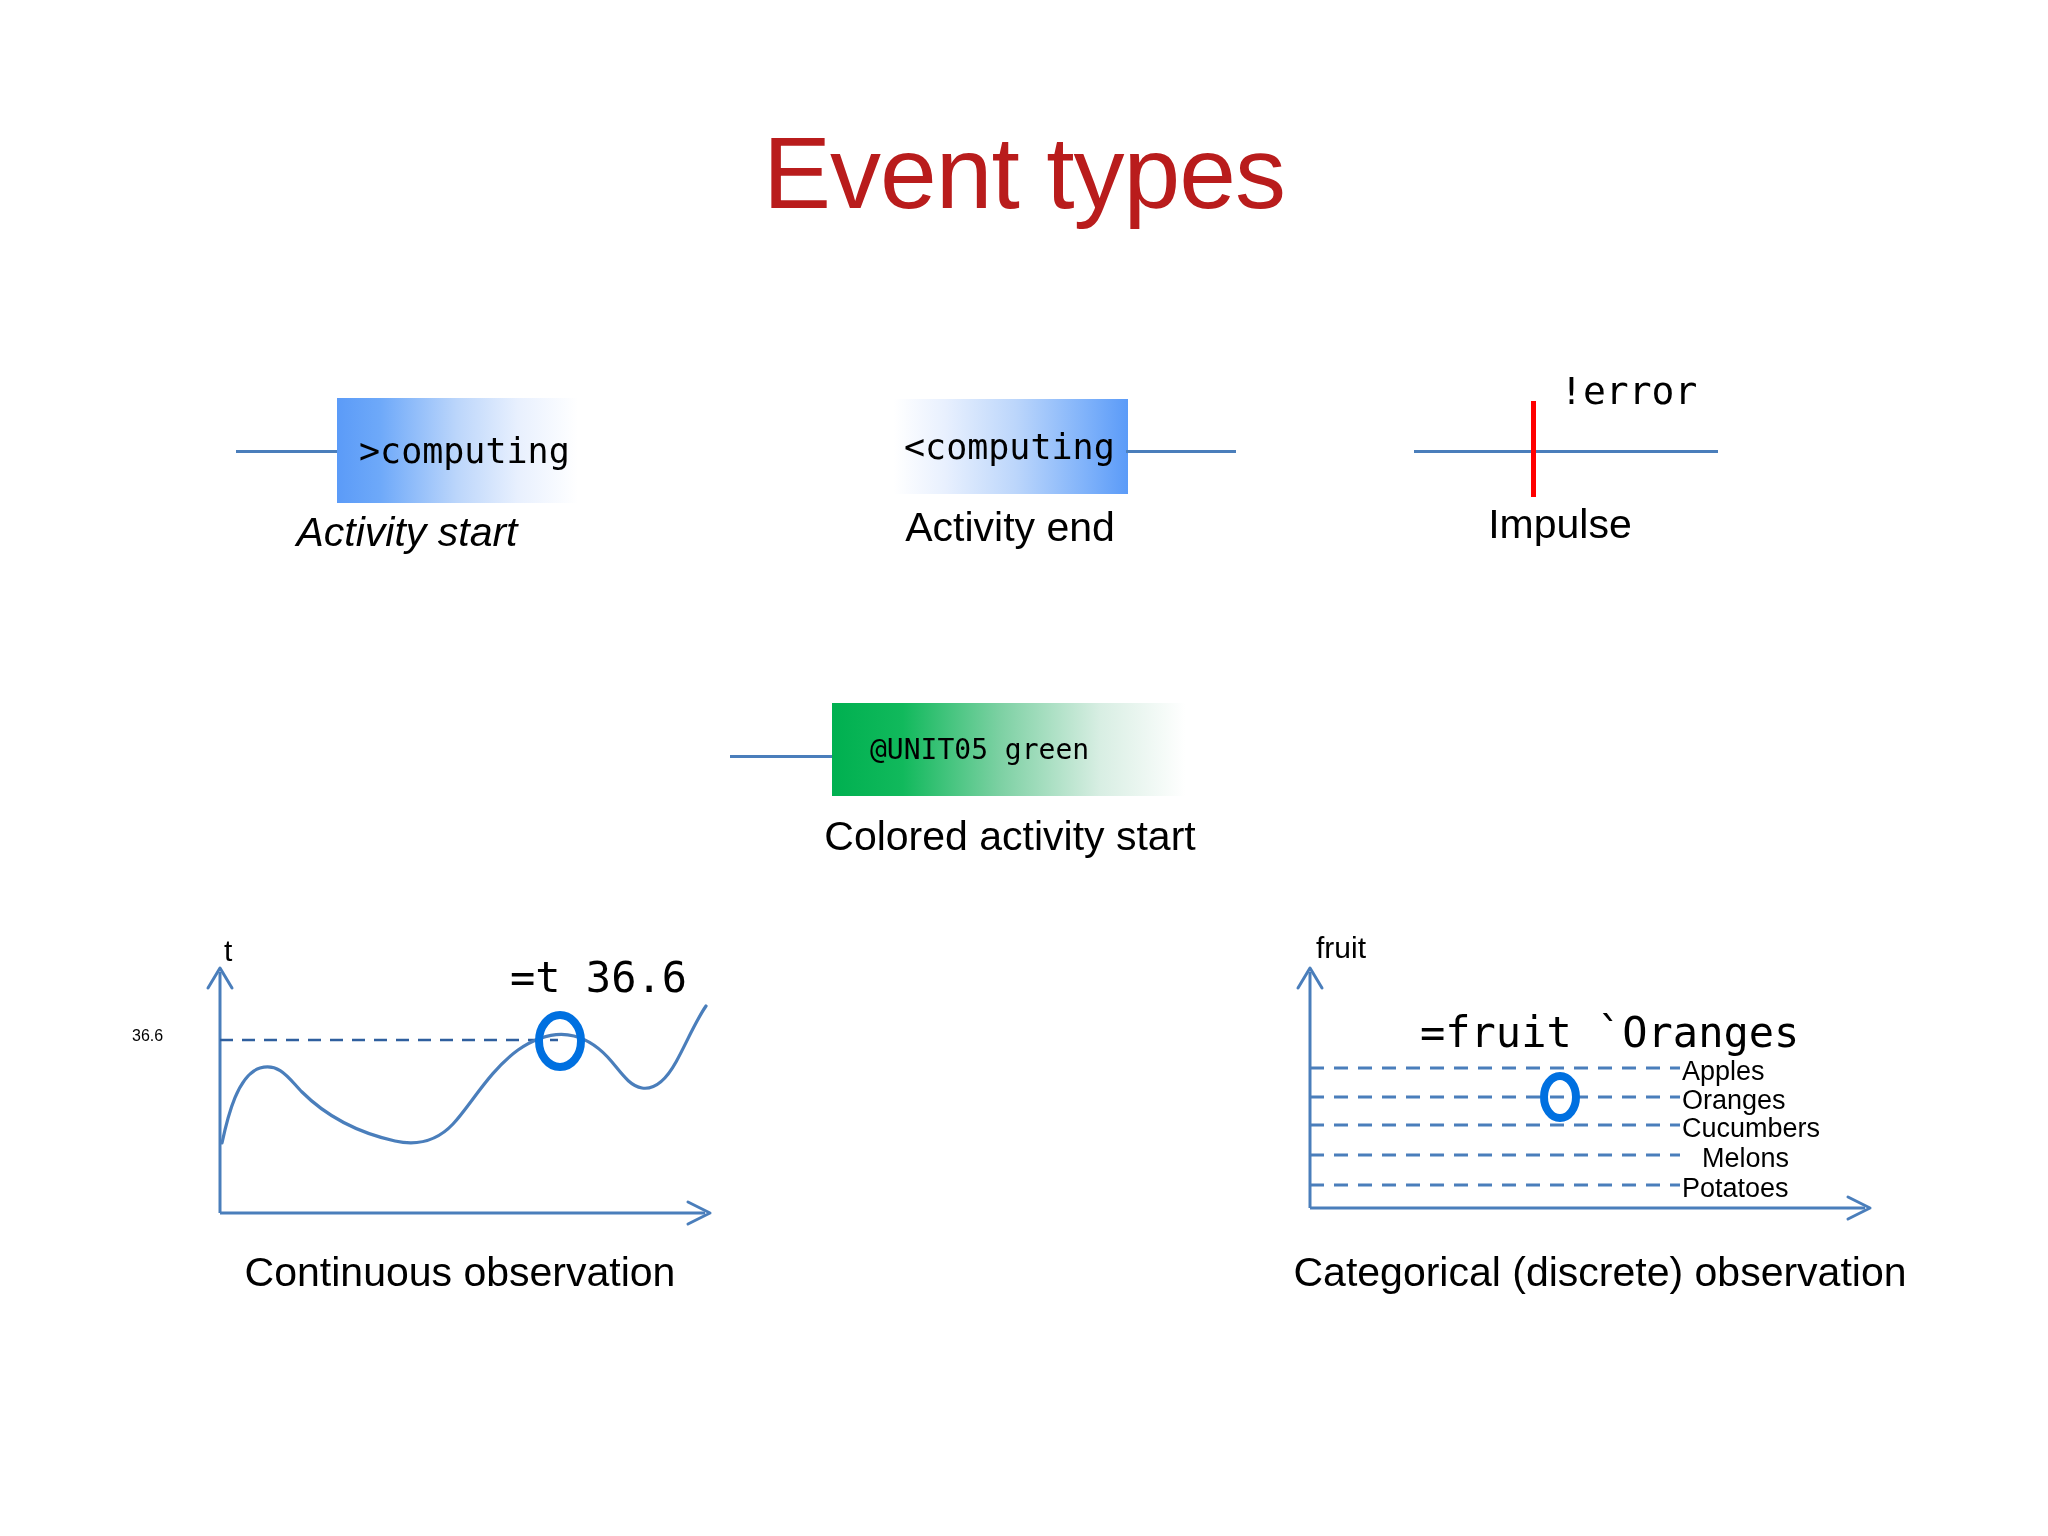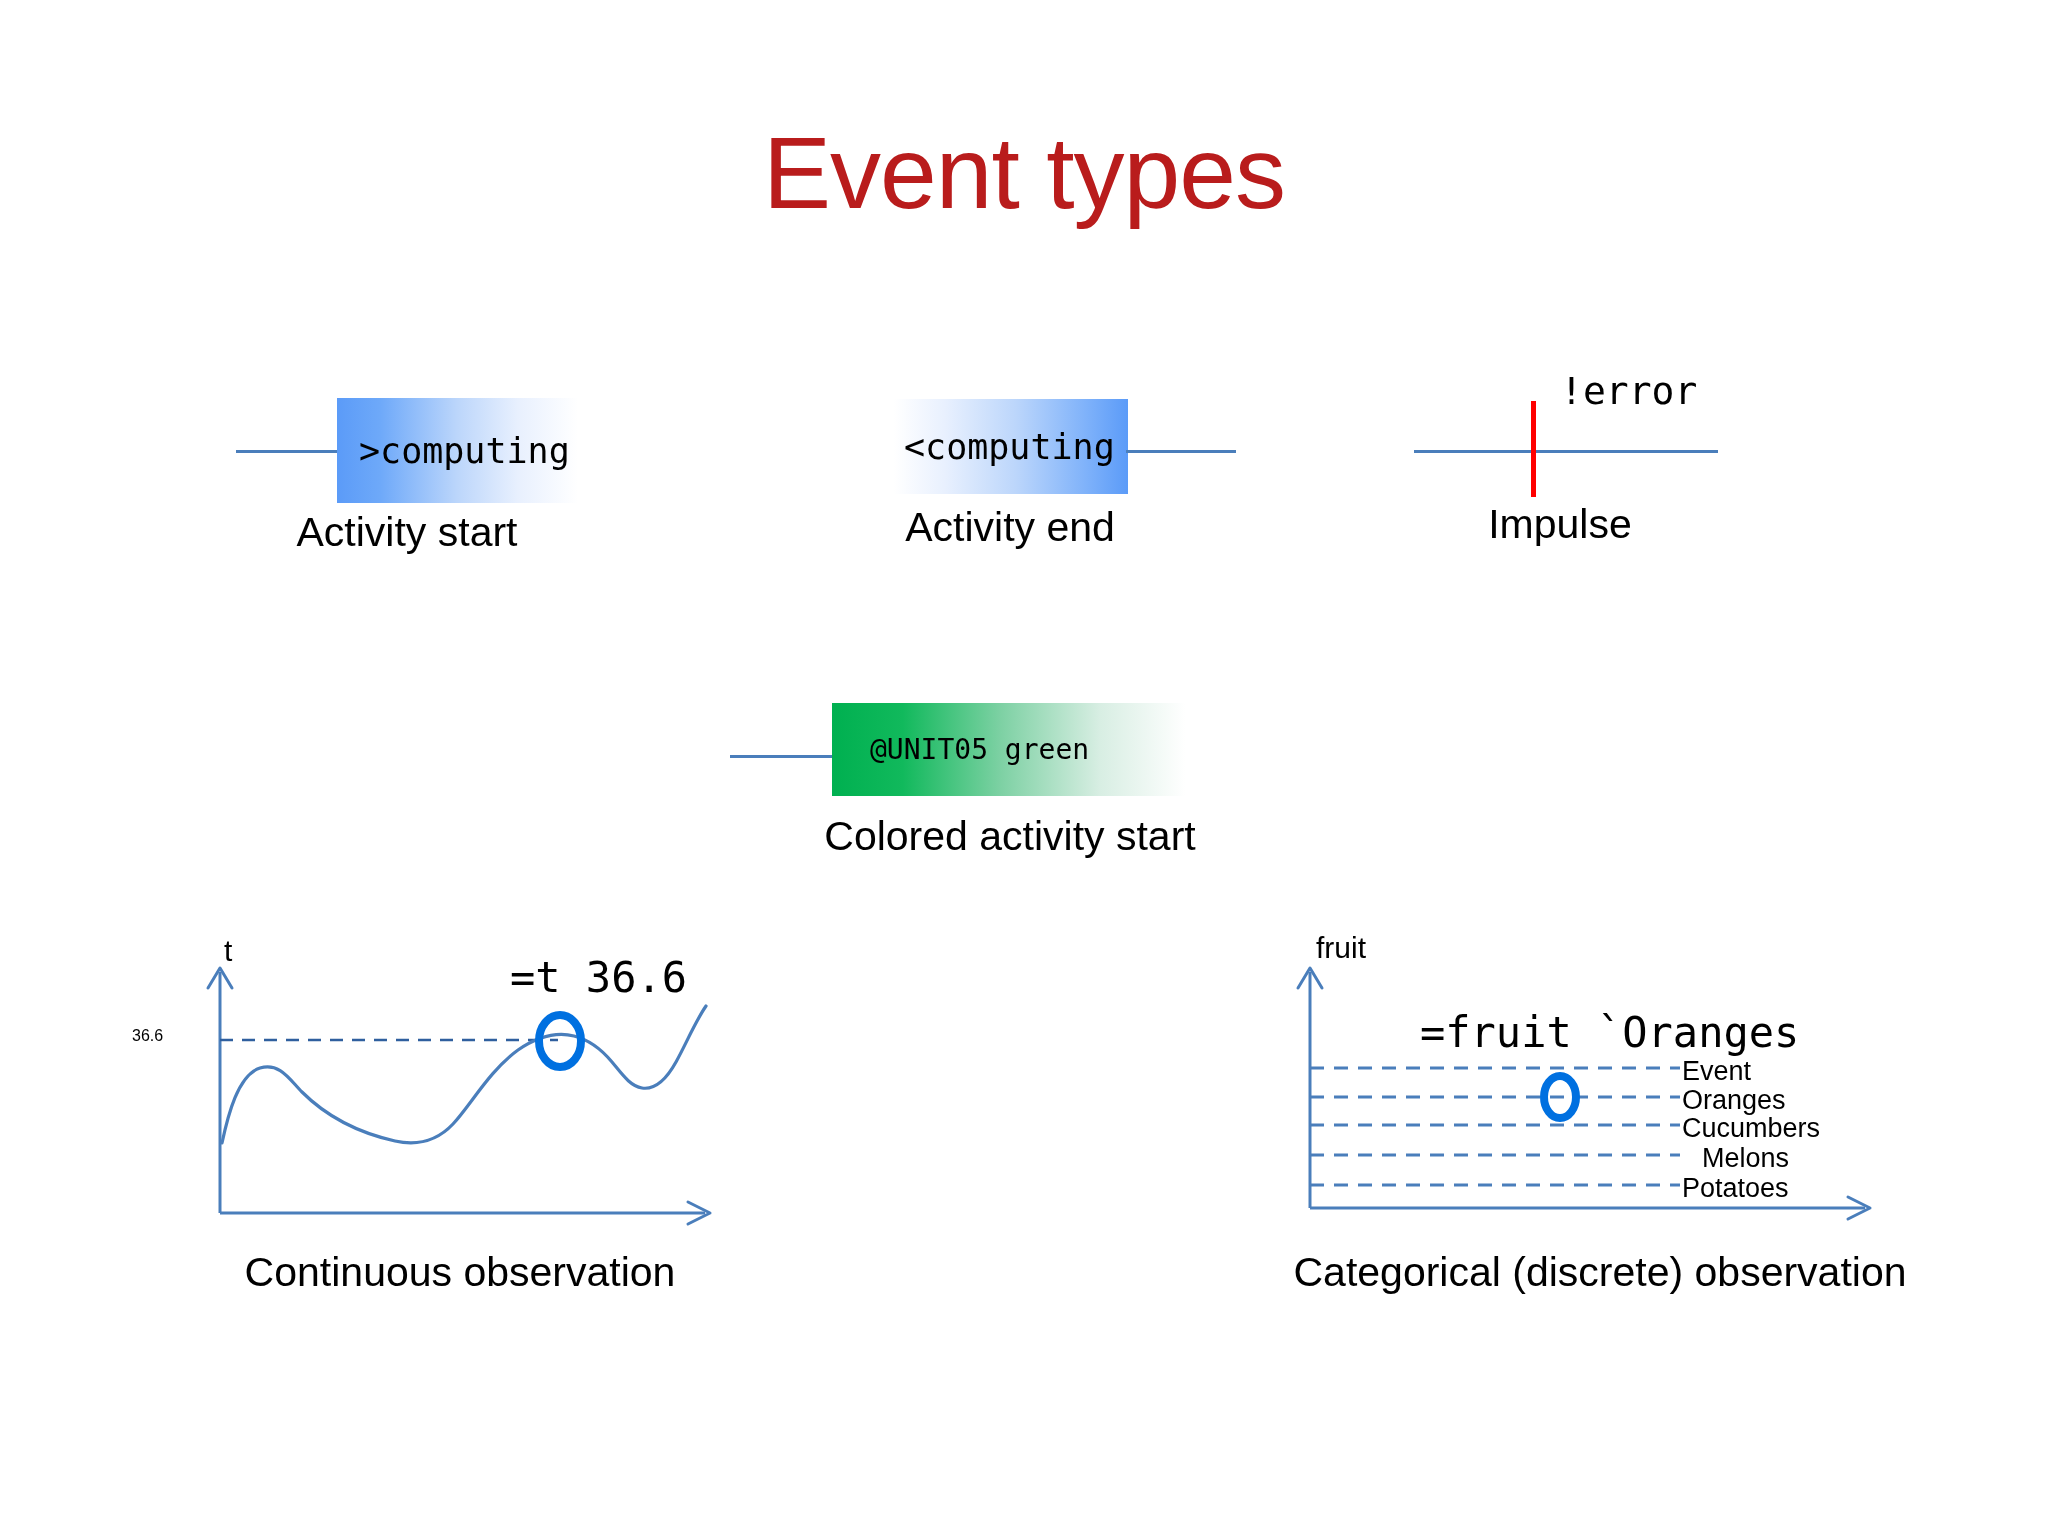--- a/index.html
+++ b/index.html
@@ -159,21 +159,21 @@
 <body>
 
 <div id="slide-title">Event types</div>
 
 <div class="hline" style="left:236px; top:450px; width:104px;"></div>
 
 <div class="event-box" id="box-activity-start">
   <span class="label">&gt;computing</span>
 </div>
 
-<div class="caption" style="left:237px; top:508px; width:340px;">Activity start</div>
+<div class="caption" style="left:237px; top:508px; width:340px;font-style:italic;">Activity start</div>
 
 <div class="event-box" id="box-activity-end">
   <span class="label">&lt;computing</span>
 </div>
 
 <div class="hline" style="left:1126px; top:450px; width:110px;"></div>
 
 <div class="caption" style="left:840px; top:503px; width:340px;">Activity end</div>
 
 <div class="hline" id="impulse-hline"></div>
@@ -236,21 +236,21 @@
     <line x1="20" y1="157" x2="390" y2="157" stroke="#4a7ebb" stroke-width="3" stroke-dasharray="14,10"></line>
     <line x1="20" y1="185" x2="390" y2="185" stroke="#4a7ebb" stroke-width="3" stroke-dasharray="14,10"></line>
     <line x1="20" y1="215" x2="390" y2="215" stroke="#4a7ebb" stroke-width="3" stroke-dasharray="14,10"></line>
     <line x1="20" y1="245" x2="390" y2="245" stroke="#4a7ebb" stroke-width="3" stroke-dasharray="14,10"></line>
 
     <ellipse cx="270" cy="157" rx="16" ry="21" fill="none" stroke="#0070e0" stroke-width="8"></ellipse>
   </svg>
 
   <div class="axis-name" style="left:26px; top:-8px;">fruit</div>
 
-  <div class="cat-label" style="left:392px; top:117px;">Event</div>
+  <div class="cat-label" style="left:392px; top:117px;">Apples</div>
   <div class="cat-label" style="left:392px; top:146px;">Oranges</div>
   <div class="cat-label" style="left:392px; top:174px;">Cucumbers</div>
   <div class="cat-label" style="left:392px; top:204px;margin-left:20px;">Melons</div>
   <div class="cat-label" style="left:392px; top:234px;">Potatoes</div>
 </div>
 
 <div class="ann-mono" style="left:1420px; top:1010px;">=fruit `Oranges</div>
 
 <div class="caption" style="left:1230px; top:1248px; width:740px;">Categorical (discrete) observation</div>
 

